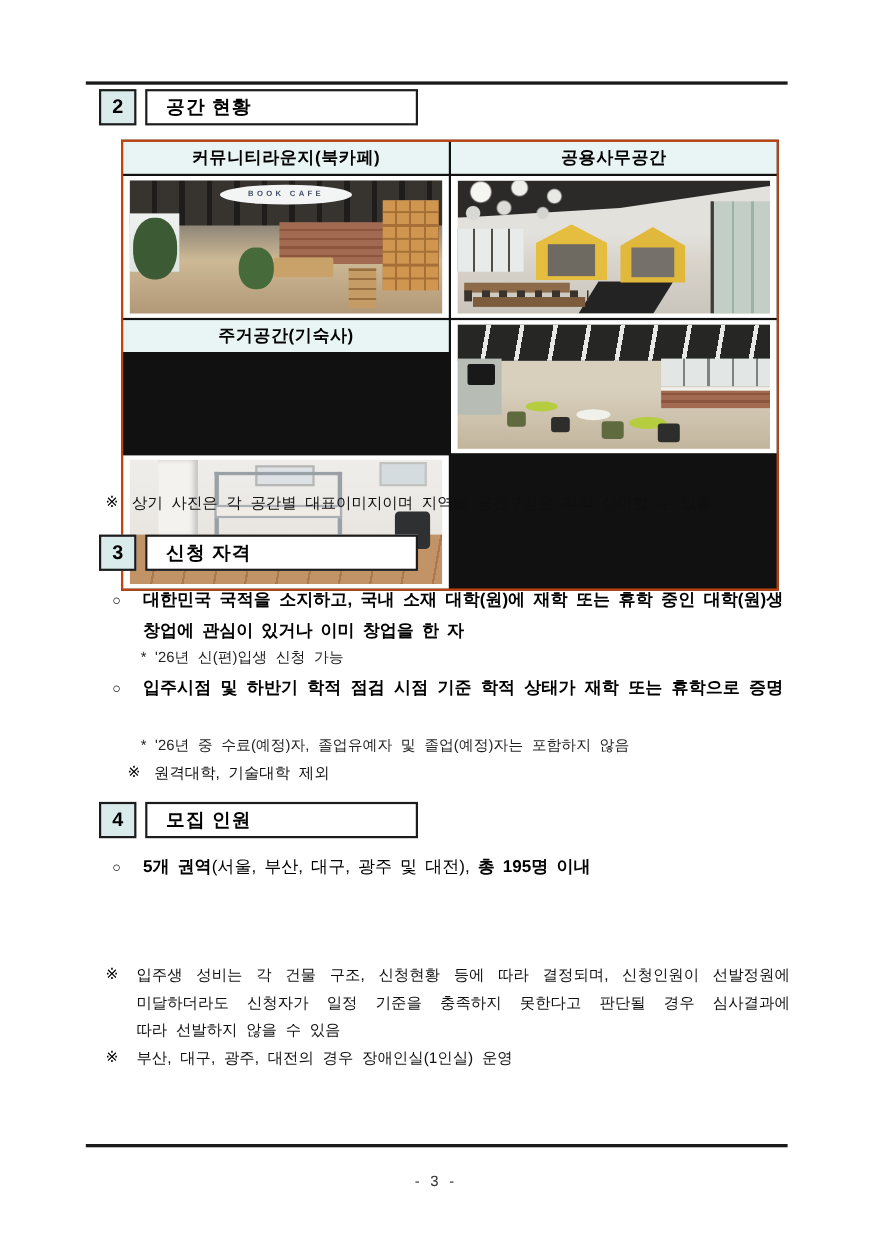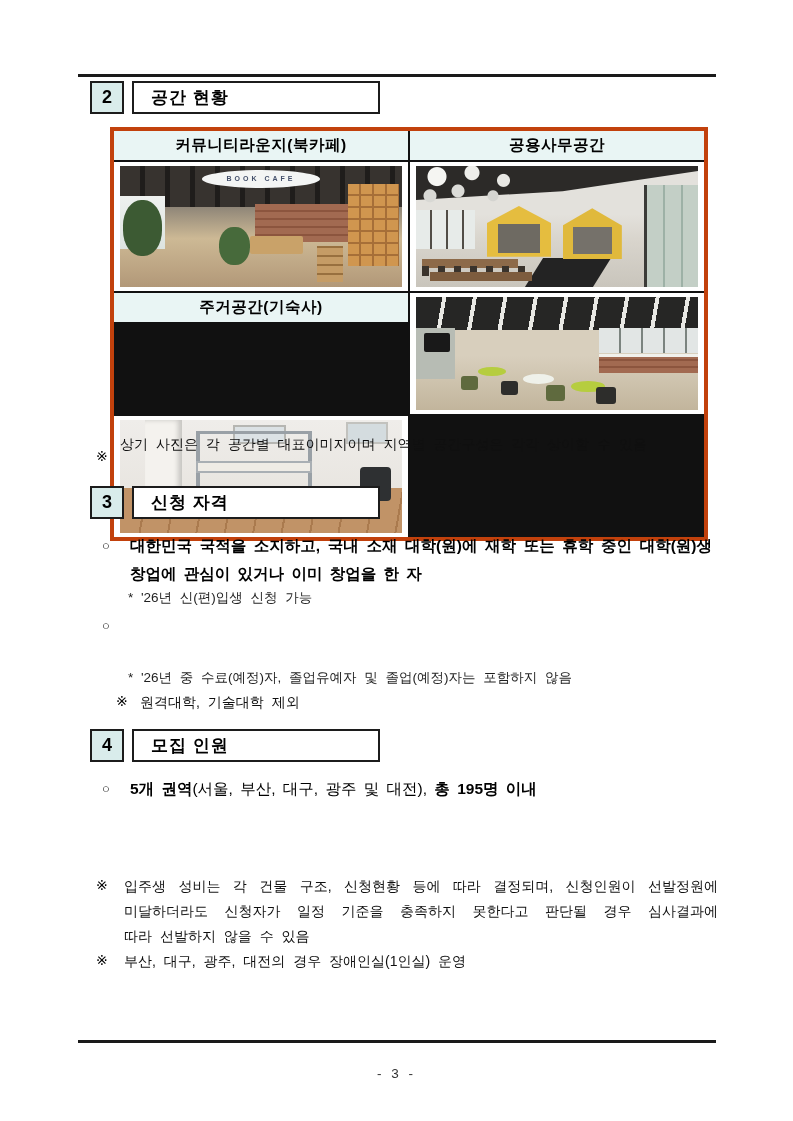--- a/index.html
+++ b/index.html
@@ -15,21 +15,21 @@
   .sec { position:absolute; left:90px; display:flex; gap:8px; }
   .sec-num { width:34px; height:33px; background:#d9eceb; border:2px solid #1c1c1c;
              font-weight:bold; font-size:18px; display:flex; align-items:center; justify-content:center; }
   .sec-title { width:248px; height:33px; background:#fff; border:2px solid #1c1c1c;
                font-weight:bold; font-size:17px; letter-spacing:1px;
                display:flex; align-items:center; padding-left:17px; }
   .sec-2 { top:81px; } .sec-3 { top:486px; } .sec-4 { top:729px; }
 
   
   .photo-table { position:absolute; left:110px; top:127px; width:598px;
-                 display:grid; grid-template-columns:1fr 1fr; border:4px solid #c2410c; background:#111; gap:2px; }
+                 display:grid; grid-template-columns:1fr 1fr; border:2px solid #c2410c; background:#111; gap:2px; }
   .pt-head { background:#e9f5f4; height:29px; display:flex; align-items:center; justify-content:center;
              font-weight:bold; font-size:15.5px; letter-spacing:.5px; }
   .pt-photo { background:#fff; padding:4px 6px; }
   .row1 .ph { height:121px; } .row2 .ph { height:113px; }
   .ph { position:relative; width:100%; overflow:hidden; }
   .shp { position:absolute; }
 
   
   .ph1 { background:linear-gradient(180deg,#8f8678 34%,#cdb995 60%,#b29878 100%); }
   .p1-ceiling { left:0; top:0; width:100%; height:34%;
@@ -205,33 +205,34 @@
         <div class="shp p4-bunk"></div>
         <div class="shp p4-mat1"></div>
         <div class="shp p4-mat2"></div>
         <div class="shp p4-chair"></div>
         <div class="shp p4-chair-stem"></div>
       </div>
     </div>
   </div>
 
   <span class="note-marker" style="left:96px; top:448px;">※</span>
-  <div class="abs xnote" style="left:120px; top:434px;">상기 사진은 각 공간별 대표이미지이며 지역별 공간구성은 각각 상이할 수 있음</div>
+  <div class="abs xnote" style="left:120px; top:447px;">상기 사진은 각 공간별 대표이미지이며 지역별 공간구성은 각각 상이할 수 있음</div>
 
   <div class="sec sec-3">
     <div class="sec-num">3</div>
     <div class="sec-title">신청 자격</div>
   </div>
 
   <span class="marker" style="left:102px; top:538px;">○</span>
   <div class="abs bullet-text jline" style="left:130px; top:536px; width:582px;">대한민국 국적을 소지하고, 국내 소재 대학(원)에 재학 또는 휴학 중인 대학(원)생으로</div>
   <div class="abs bullet-text" style="left:130px; top:564px;">창업에 관심이 있거나 이미 창업을 한 자</div>
   <div class="abs subnote" style="left:128px; top:588px;">* '26년 신(편)입생 신청 가능</div>
 
   <span class="marker" style="left:102px; top:618px;">○</span>
+  <div class="abs bullet-text jline" style="left:130px; top:616px; width:582px;">입주시점 및 하반기 학적 점검 시점 기준 학적 상태가 재학 또는 휴학으로 증명</div>
   <div class="abs subnote" style="left:128px; top:668px;">* '26년 중 수료(예정)자, 졸업유예자 및 졸업(예정)자는 포함하지 않음</div>
   <span class="note-marker" style="left:116px; top:693px;">※</span>
   <div class="abs xnote" style="left:140px; top:692px;">원격대학, 기술대학 제외</div>
 
   <div class="sec sec-4">
     <div class="sec-num">4</div>
     <div class="sec-title">모집 인원</div>
   </div>
 
   <span class="marker" style="left:102px; top:781px;">○</span>

